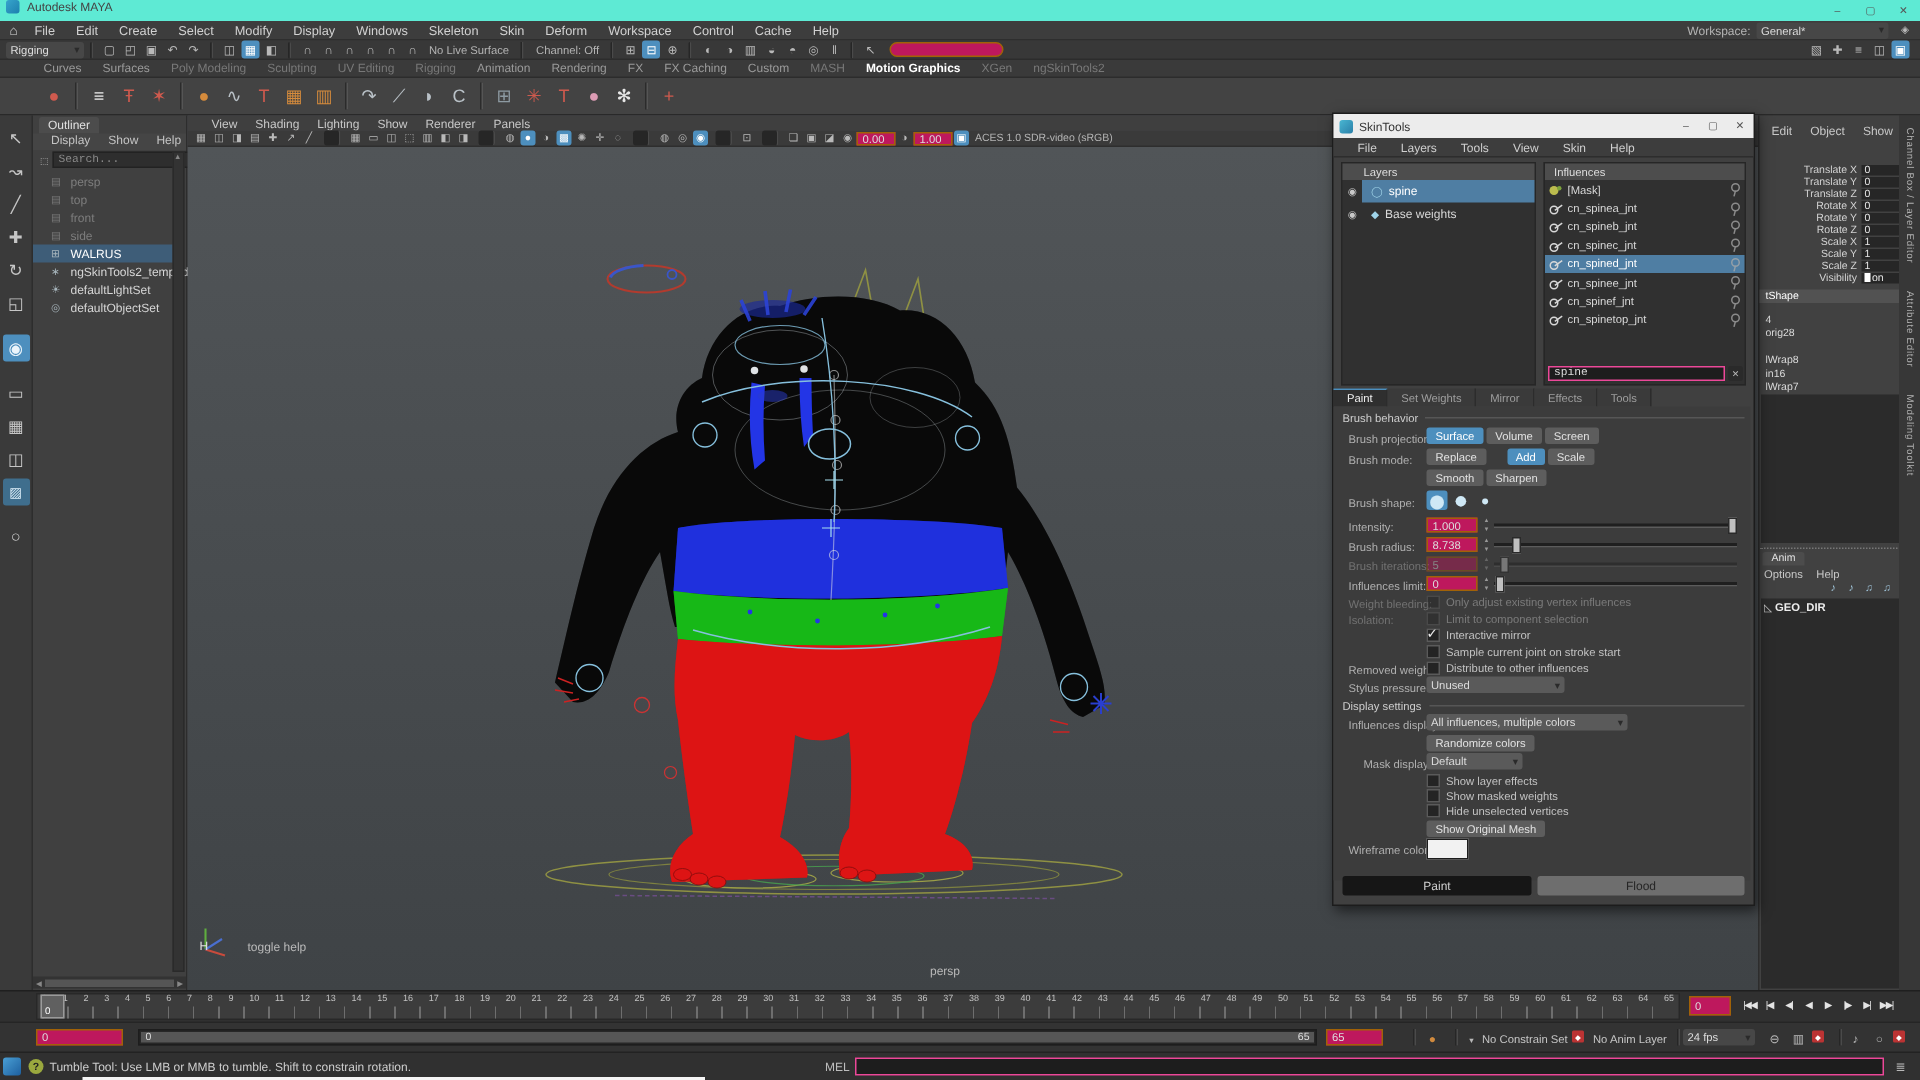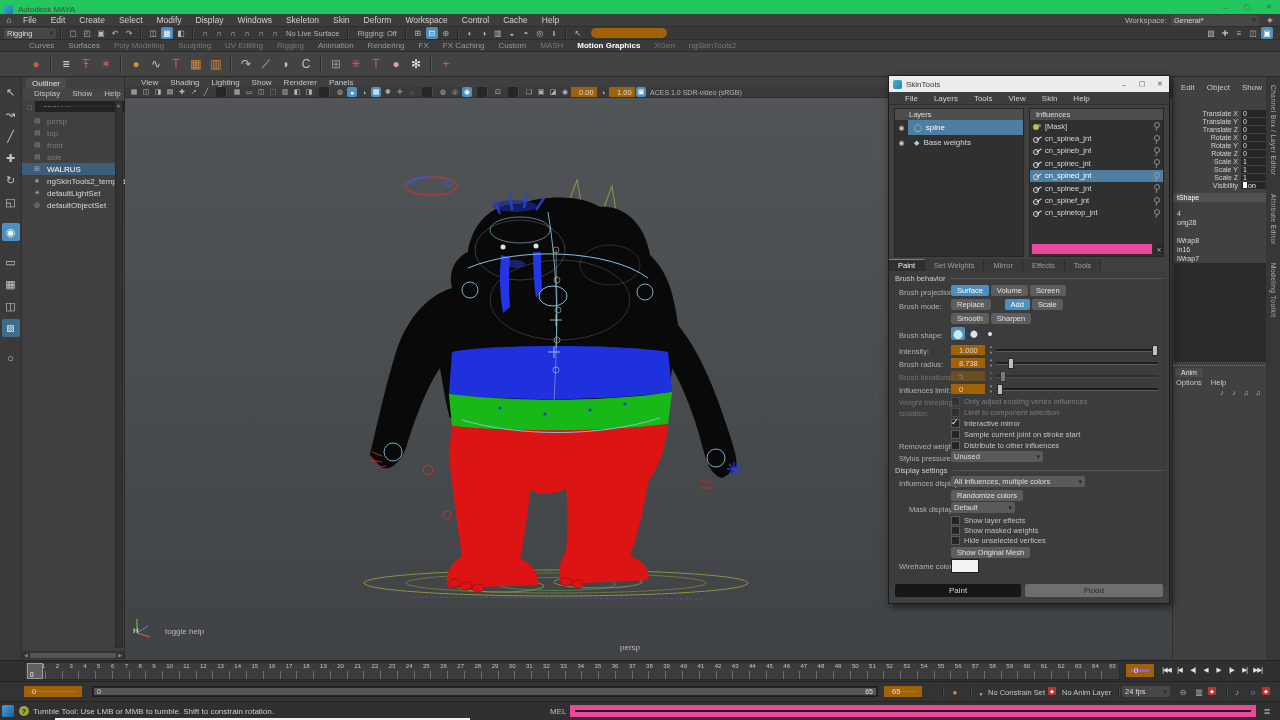--- a/index.html
+++ b/index.html
@@ -4,39 +4,39 @@
 <style>
   html,body{margin:0;padding:0;width:1280px;height:720px;overflow:hidden;background:#373737;
     font-family:"Liberation Sans",sans-serif;color:#c8c8c8;-webkit-font-smoothing:antialiased}
   .abs{position:absolute}
   .row{display:flex;align-items:center}
   
   .ic{width:12px;height:12px;display:inline-flex;align-items:center;justify-content:center;
       font-size:8px;color:#b9b9b9;margin:0 1px;border-radius:2px;flex:none}
   .ic.hl{background:var(--accent);color:#fff}
   .sep{width:1px;height:11px;background:#262626;border-right:1px solid #4a4a4a;margin:0 4px;flex:none}
-  .fld{background:#8b5cf6;border:5px solid #a16207;color:#dcdcdc;font-size:7.5px;
+  .fld{background:#be185d;border:1px solid #a16207;color:#dcdcdc;font-size:7.5px;
        display:flex;align-items:center;padding:0 3px;box-sizing:border-box}
   .btn{background:#5d5d5d;color:#e2e2e2;font-size:7.5px;display:inline-flex;align-items:center;
        justify-content:center;border-radius:2px;padding:1px 6px;height:11px;box-sizing:border-box;flex:none}
   .btn.on{background:var(--accent);color:#fff}
   .dd{background:#5a5a5a;color:#ddd;font-size:7.5px;display:flex;align-items:center;
       justify-content:space-between;padding:0 3px;height:11px;border-radius:2px;box-sizing:border-box}
   .dd::after{content:"▾";font-size:7px;color:#2a2a2a;margin-left:4px}
   .cb{width:7px;height:7px;background:#242424;border:1px solid #5a5a5a;display:inline-block;
       position:relative;margin-right:4px;flex:none}
   .cb.checked::after{content:"✓";position:absolute;left:-1px;top:-3px;color:#ececec;font-size:9px}
   .lbl{font-size:7.5px;color:#b4b4b4}
   .slider{position:relative;height:9px}
   .slider .track{position:absolute;left:0;right:0;top:4px;height:2px;background:#1f1f1f;border-bottom:1px solid #5c5c5c}
   .slider .handle{position:absolute;top:0;width:4px;height:9px;background:#c0c0c0;border:1px solid #2a2a2a}
   .spin{width:6px;height:10px;display:flex;flex-direction:column;justify-content:space-between;
         font-size:4px;color:#999;line-height:4px;margin:0 2px}
   
-  .titlebar{left:0;top:0;width:1280px;height:14px;background:#22c55e;color:#333;display:flex;align-items:flex-end}
+  .titlebar{left:0;top:0;width:1280px;height:14px;background:#5eead4;color:#333;display:flex;align-items:flex-start}
   .titlebar .appicon{width:9px;height:9px;margin:0 5px 0 4px;background:linear-gradient(135deg,#37a5cc,#1d7fae);border-radius:2px}
   .titlebar .t{font-size:8px;color:#444}
   .wbtn{width:22px;height:14px;display:flex;align-items:center;justify-content:center;font-size:7px;color:#555}
   
   .menubar{left:0;top:14px;width:1280px;height:13px;background:#3d3d3d;display:flex;align-items:center;border-bottom:1px solid #2e2e2e;box-sizing:border-box}
   .m-item{font-size:8.5px;color:#d2d2d2;padding:0 7px}
   
   .statusline{left:0;top:27px;width:1280px;height:13px;background:#383838;display:flex;align-items:center;border-bottom:1px solid #2c2c2c;box-sizing:border-box}
   
   .shelftabs{left:0;top:40px;width:1280px;height:12px;background:#3a3a3a;display:flex;align-items:flex-end;border-bottom:1px solid #2c2c2c;box-sizing:border-box;padding-left:22px}
@@ -141,21 +141,21 @@
   
   .rangeslider{left:0;top:681px;width:1280px;height:20px;background:#333;border-top:1px solid #252525;box-sizing:border-box;font-size:7.5px}
   .rs-track{position:absolute;left:92px;top:4px;width:786px;height:11px;background:#272727;border:1px solid #1d1d1d;box-sizing:border-box}
   .rs-bar{position:absolute;left:1px;top:1px;right:1px;bottom:1px;background:#565656;display:flex;align-items:center;justify-content:space-between;padding:0 3px;color:#ddd;font-size:7px}
   .small-lb{font-size:7.5px;color:#c6c6c6;white-space:nowrap}
   .rkey{width:8px;height:8px;background:#b33;color:#fff;font-size:5px;display:inline-flex;align-items:center;justify-content:center;border-radius:1px;flex:none}
   
   .commandline{left:0;top:701px;width:1280px;height:19px;background:#303030;border-top:1px solid #222;box-sizing:border-box}
   .help-ic{position:absolute;left:19px;top:4px;width:10px;height:10px;border-radius:50%;background:#9aa83e;color:#222;font-size:7px;display:flex;align-items:center;justify-content:center;font-weight:bold}
   input{outline:none}
-  .txtin{background:#1d1d1d;border:5px solid #ec4899;color:#ddd;font-size:7.5px;font-family:Liberation Mono, monospace;box-sizing:border-box;padding:0 3px}
+  .txtin{background:#1d1d1d;border:1px solid #ec4899;color:#ddd;font-size:7.5px;font-family:Liberation Mono, monospace;box-sizing:border-box;padding:0 3px}
   .txtin::placeholder{color:#8a8a8a}
 </style>
 </head>
 <body>
 
 <div class="abs titlebar">
   <span class="appicon"></span>
   <span class="t">Autodesk MAYA</span>
   <span style="flex:1"></span>
   <span style="display:flex">
@@ -209,21 +209,21 @@
       <span class="ic sep"></span>
       <span class="ic">∩</span>
       <span class="ic">∩</span>
       <span class="ic">∩</span>
       <span class="ic">∩</span>
       <span class="ic">∩</span>
       <span class="ic">∩</span>
     </span>
   <span class="lbl" style="margin:0 4px">No Live Surface</span>
   <span class="sep"></span>
-  <span class="lbl" style="margin:0 4px">Rigging: Off</span>
+  <span class="lbl" style="margin:0 4px">Channel: Off</span>
   <span style="display:flex;align-items:center">
       <span class="ic sep"></span>
       <span class="ic">⊞</span>
       <span class="ic hl">⊟</span>
       <span class="ic">⊕</span>
       <span class="ic sep"></span>
       <span class="ic">◐</span>
       <span class="ic">◑</span>
       <span class="ic">▥</span>
       <span class="ic">◒</span>
@@ -604,20 +604,26 @@
         <span style="font-size:7.5px;color:#c8c8c8;padding:0 6px 0 3px">Options</span>
         <span style="font-size:7.5px;color:#c8c8c8;padding:0 6px 0 3px">Help</span>
       </span>
   </div>
   <div class="abs row" style="right:2px;top:310px">
       <span class="ic" style="width:10px;height:10px;font-size:7px;color:#9fc3d8">♪</span>
       <span class="ic" style="width:10px;height:10px;font-size:7px;color:#9fc3d8">♪</span>
       <span class="ic" style="width:10px;height:10px;font-size:7px;color:#9fc3d8">♫</span>
       <span class="ic" style="width:10px;height:10px;font-size:7px;color:#9fc3d8">♫</span>
     </div>
+  <div class="abs" style="left:1px;top:322px;width:92px;height:260px;background:#2b2b2b">
+    <div class="row" style="height:11px;padding-left:2px">
+      <span style="font-size:7px;color:#cdcdcd;margin-right:2px">◺</span>
+      <span style="font-size:7.5px;color:#ececec;font-weight:bold">GEO_DIR</span>
+    </div>
+  </div>
 </div>
 
 <div class="abs sidetabs">
     <span class="v-tab">Channel Box / Layer Editor</span>
     <span class="v-tab">Attribute Editor</span>
     <span class="v-tab">Modeling Toolkit</span>
   </div>
 
 <div class="abs skwin">
   <div class="sk-title">

